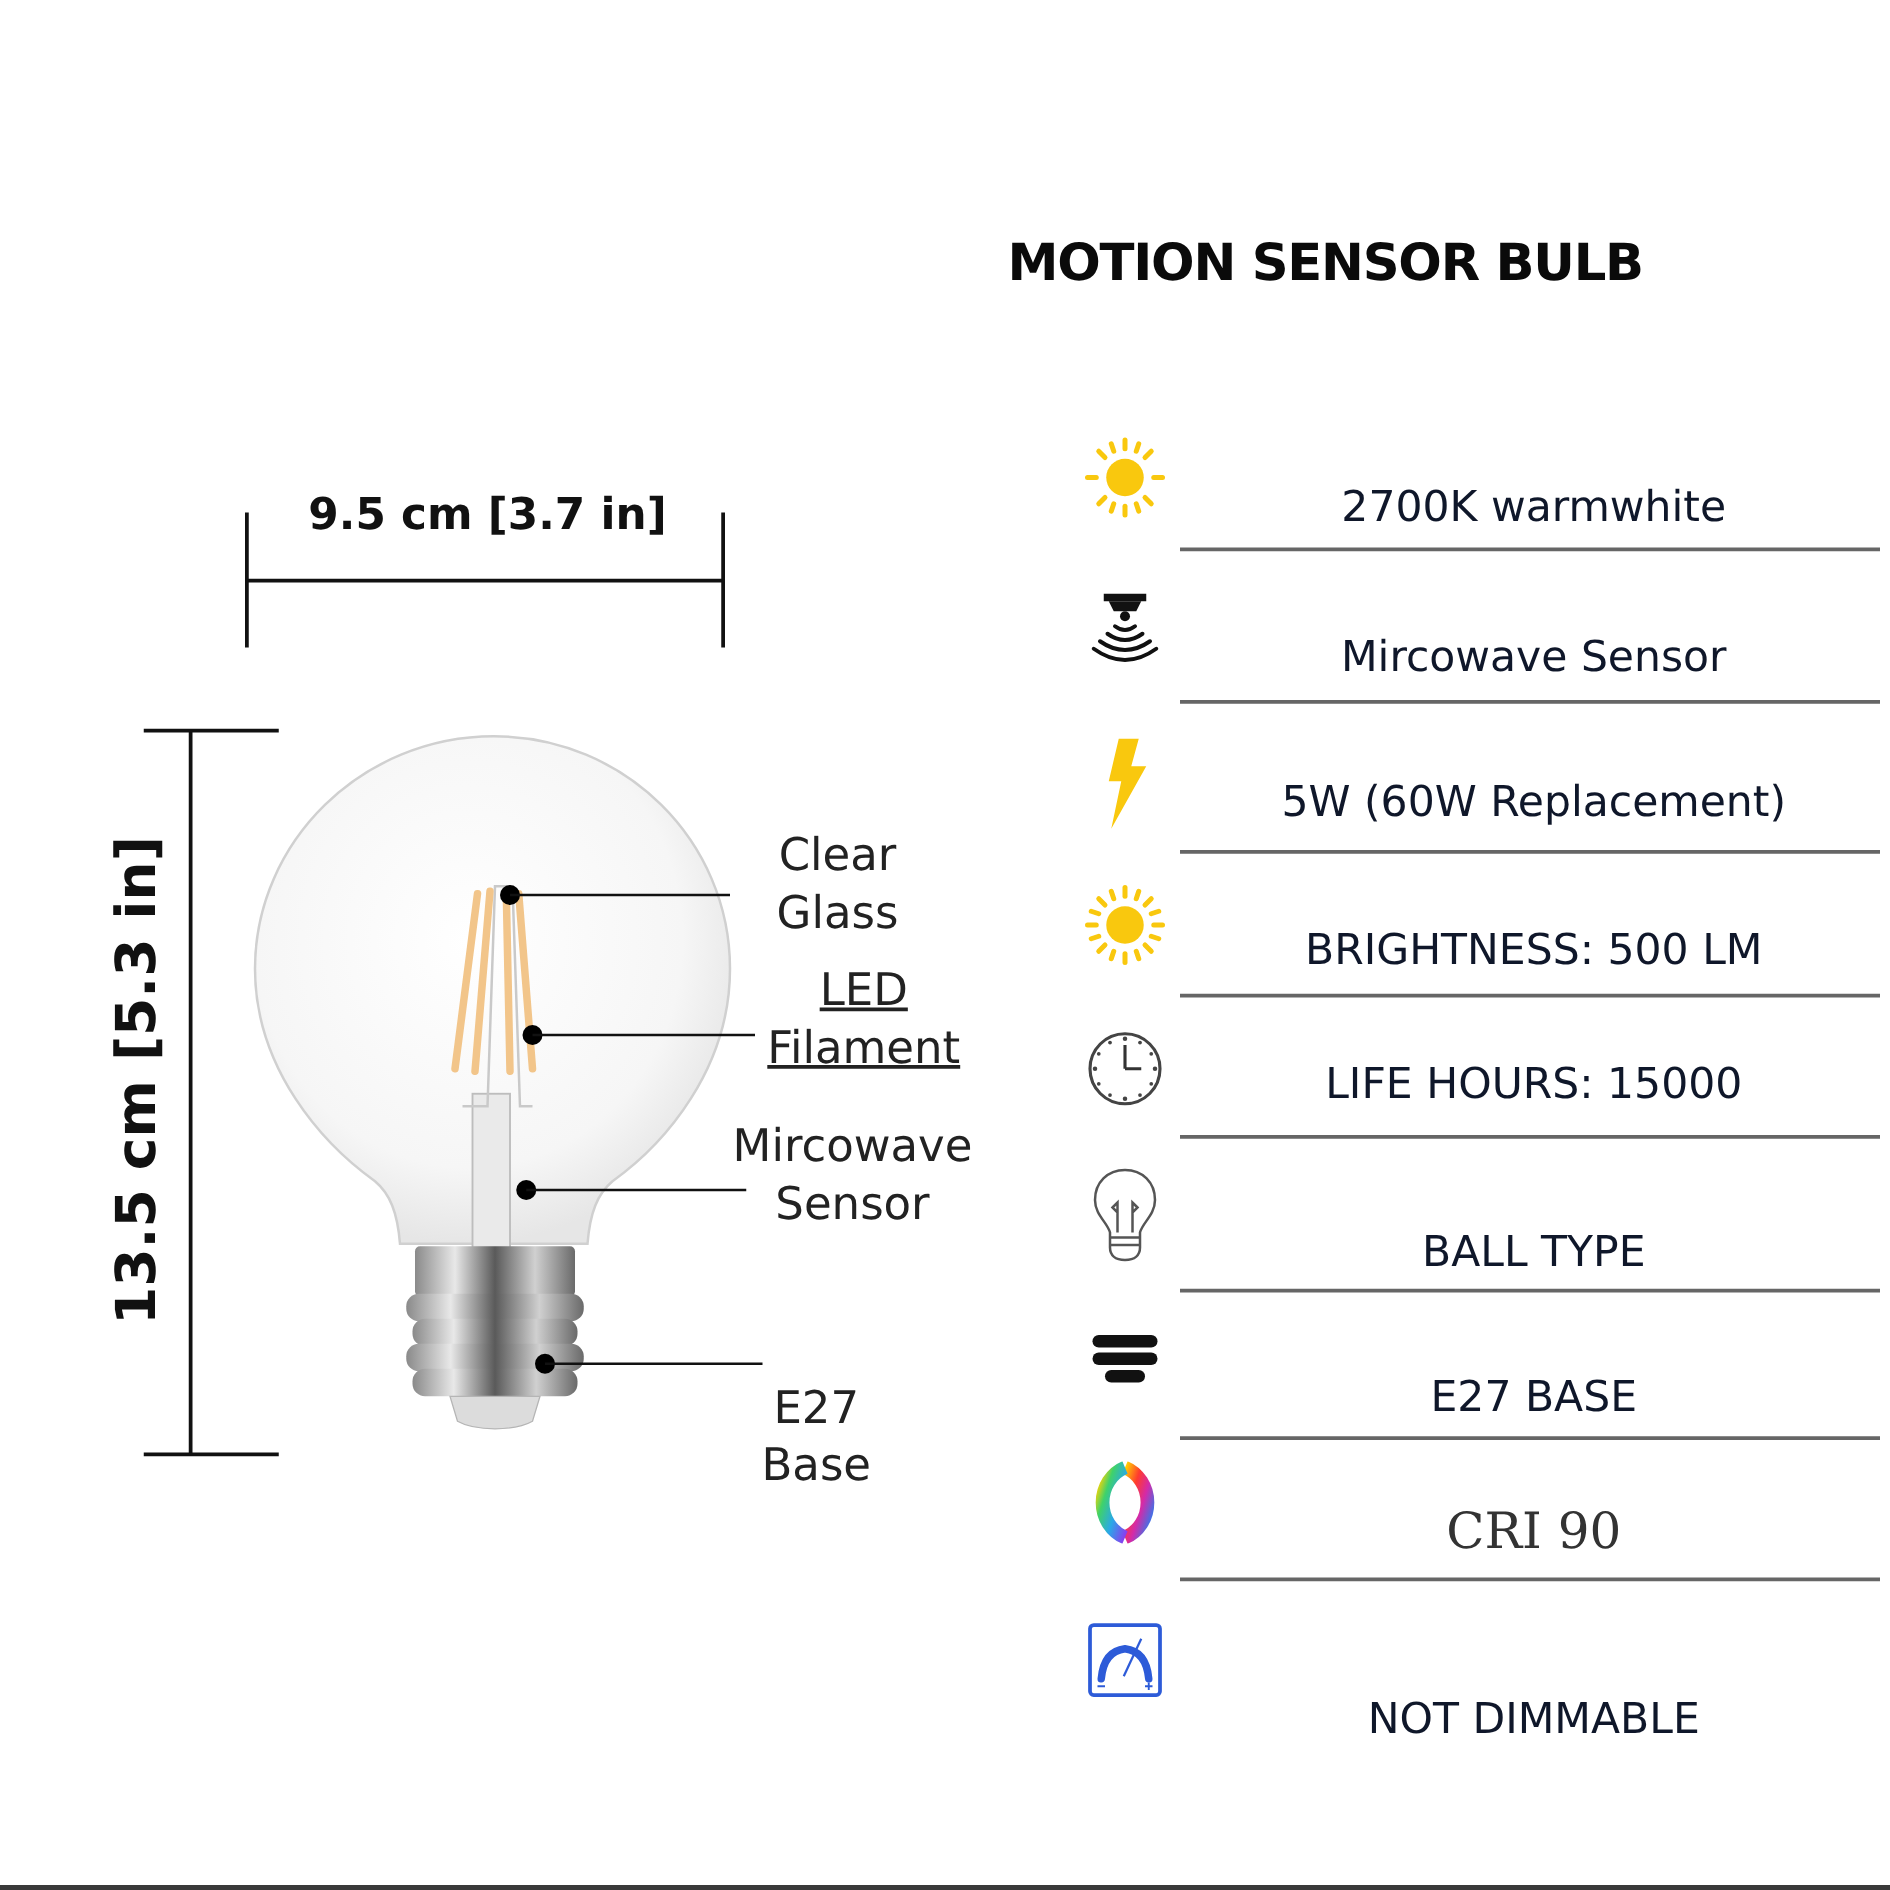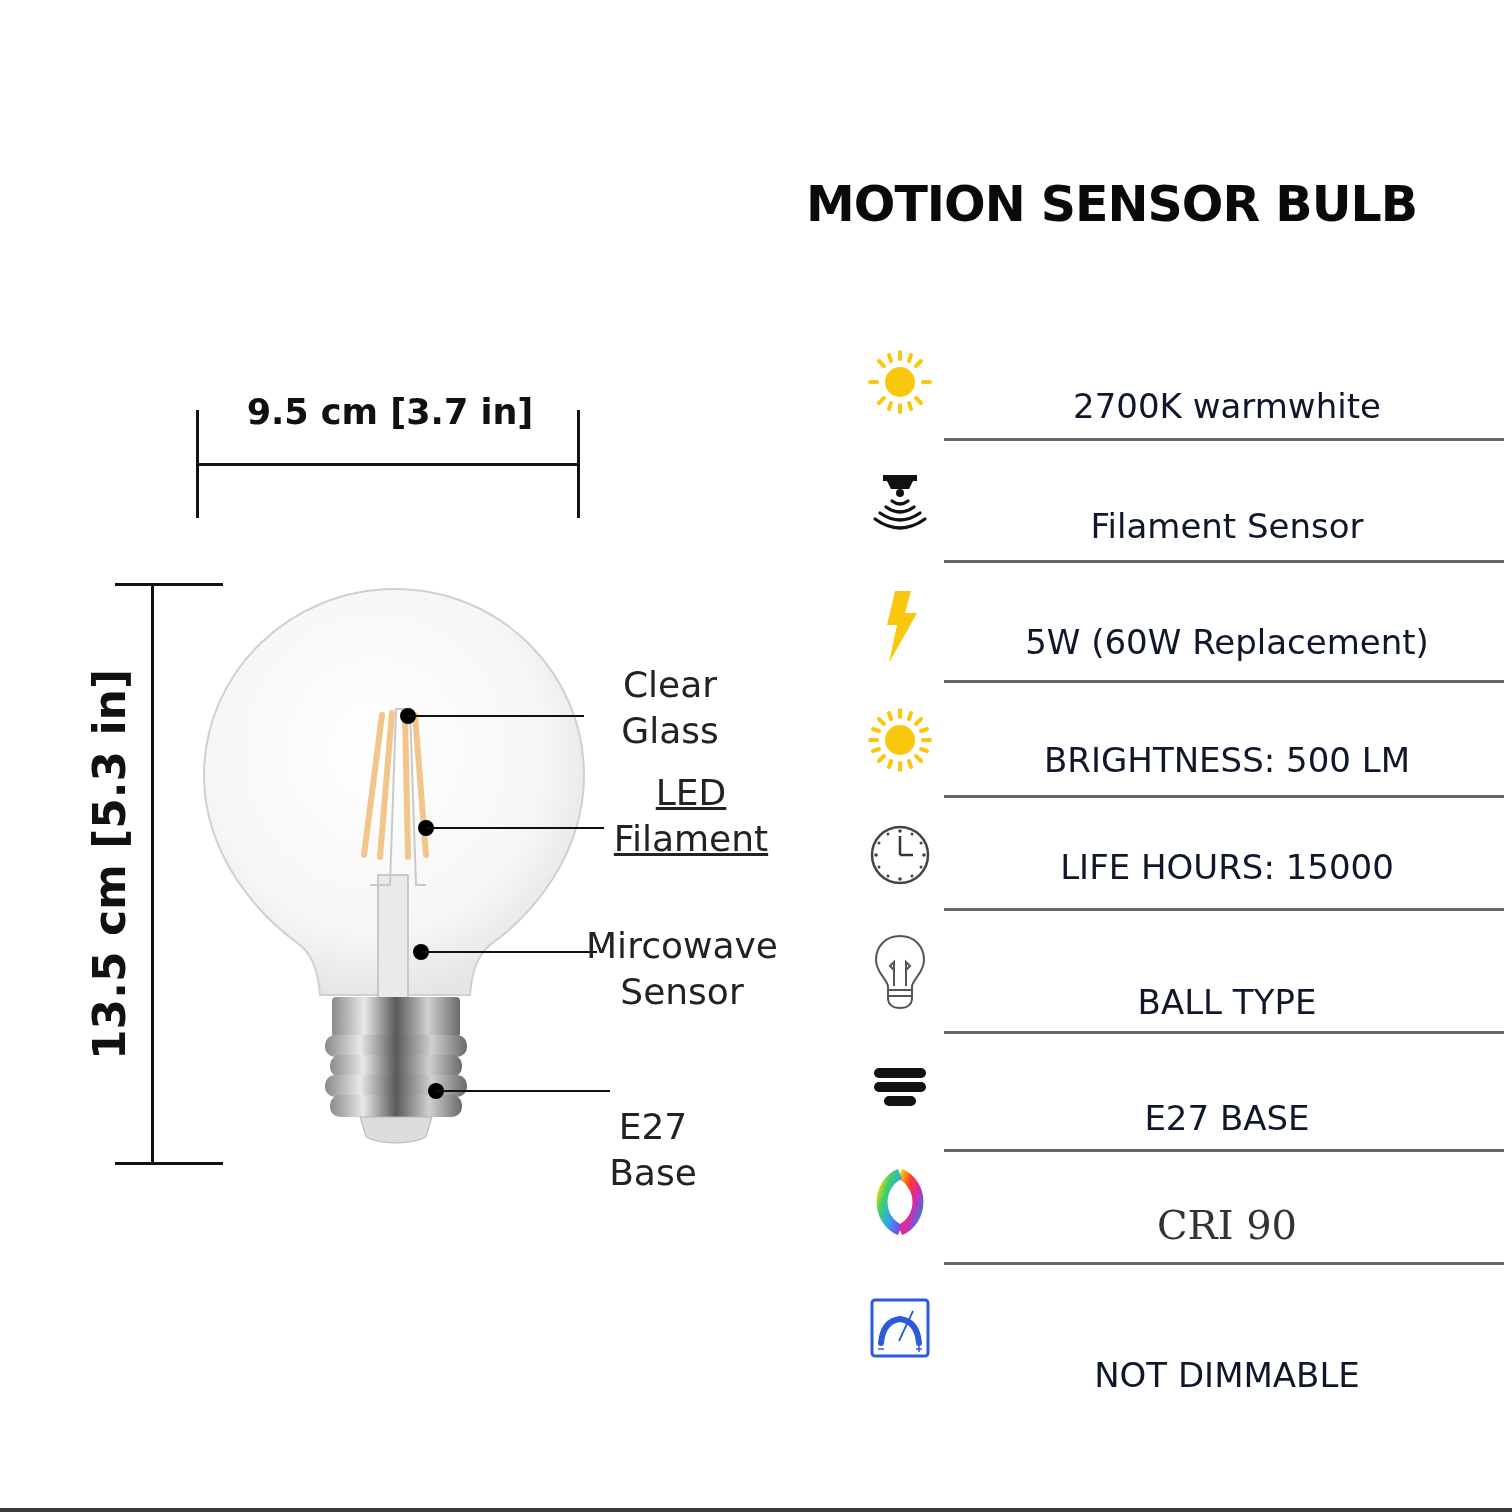--- a/index.html
+++ b/index.html
@@ -1,18 +1,18 @@
 <!DOCTYPE html>
 <html><head>
 <meta charset="utf-8">
 <style>
   html, body { margin:0; padding:0; background:#ffffff; }
   body { width:1512px; height:1512px; position:relative; overflow:hidden; font-family:"DejaVu Sans", sans-serif; color:#111; }
   .abs { position:absolute; }
-  .title { left:806px; top:176px; width:680px; font-size:49px; font-weight:bold; letter-spacing:-1px; color:#0a0a0a; white-space:nowrap; }
+  .title { left:806px; top:186px; width:680px; font-size:41px; font-weight:bold; letter-spacing:-1px; color:#0a0a0a; white-space:nowrap; }
   .dim-h-label { left:200px; top:392px; width:380px; text-align:center; font-size:35px; font-weight:bold; white-space:nowrap; }
   .line { position:absolute; background:#111; }
   .dim-v-label { left:84px; top:1060px; transform-origin:left top; transform:rotate(-90deg); font-size:44px; font-weight:bold; white-space:nowrap; }
   .callout { position:absolute; font-size:36px; text-align:center; line-height:46px; color:#222; white-space:nowrap; }
   .dot { position:absolute; width:16px; height:16px; border-radius:50%; background:#000; }
   .spec-row { position:absolute; left:860px; width:650px; }
   .spec-icon { position:absolute; left:0; width:80px; height:80px; display:flex; align-items:center; justify-content:center; }
   .spec-text { position:absolute; left:84px; width:566px; text-align:center; font-size:34px; color:#0f172a; white-space:nowrap; }
   .spec-rule { position:absolute; left:84px; width:560px; height:3px; background:#666; }
   .bottom-rule { left:0; top:1508px; width:1512px; height:4px; background:#3a3a3a; }
@@ -77,21 +77,21 @@
 <div class="line" style="left:436px; top:1090px; width:174px; height:2px;"></div>
 
 <div class="callout" style="left:600px; top:662px; width:140px;">
   <div>Clear</div>
   <div>Glass</div>
 </div>
 <div class="callout" style="left:610px; top:770px; width:162px;text-decoration:underline;">
   <div>LED</div>
   <div>Filament</div>
 </div>
-<div class="callout" style="left:582px; top:895px; width:200px;margin-top:28px;">
+<div class="callout" style="left:582px; top:895px; width:200px;">
   <div>Mircowave</div>
   <div>Sensor</div>
 </div>
 <div class="callout" style="left:603px; top:1104px; width:100px;">
   <div>E27</div>
   <div>Base</div>
 </div>
 
 <div class="spec-row" style="top:342px; height:100px;">
   <div class="spec-icon" style="top:0;">
@@ -124,21 +124,21 @@
         <path d="M22 12 L48 12 L44 20 L26 20 Z" fill="#111"></path>
         <circle cx="35" cy="24" r="4" fill="#111"></circle>
         <g fill="none" stroke="#111" stroke-width="3.2" stroke-linecap="round">
           <path d="M27 32 Q35 38 43 32"></path>
           <path d="M21 38 Q35 48 49 38"></path>
           <path d="M15 44 Q35 58 55 44"></path>
           <path d="M10 50 Q35 68 60 50"></path>
         </g>
       </svg>
   </div>
-  <div class="spec-text" style="top:42px;">Filament Sensor</div>
+  <div class="spec-text" style="top:42px;">Mircowave Sensor</div>
   <div class="spec-rule" style="top:96px;"></div>
 </div>
 
 <div class="spec-row" style="top:582px; height:100px;">
   <div class="spec-icon" style="top:4px;">
     <svg width="50" height="78" viewBox="0 0 50 78">
         <path d="M20 4 L36 4 L30 26 L42 26 L14 76 L22 38 L12 38 Z" fill="#F9C80E"></path>
       </svg>
   </div>
   <div class="spec-text" style="top:40px;">5W (60W Replacement)</div>

